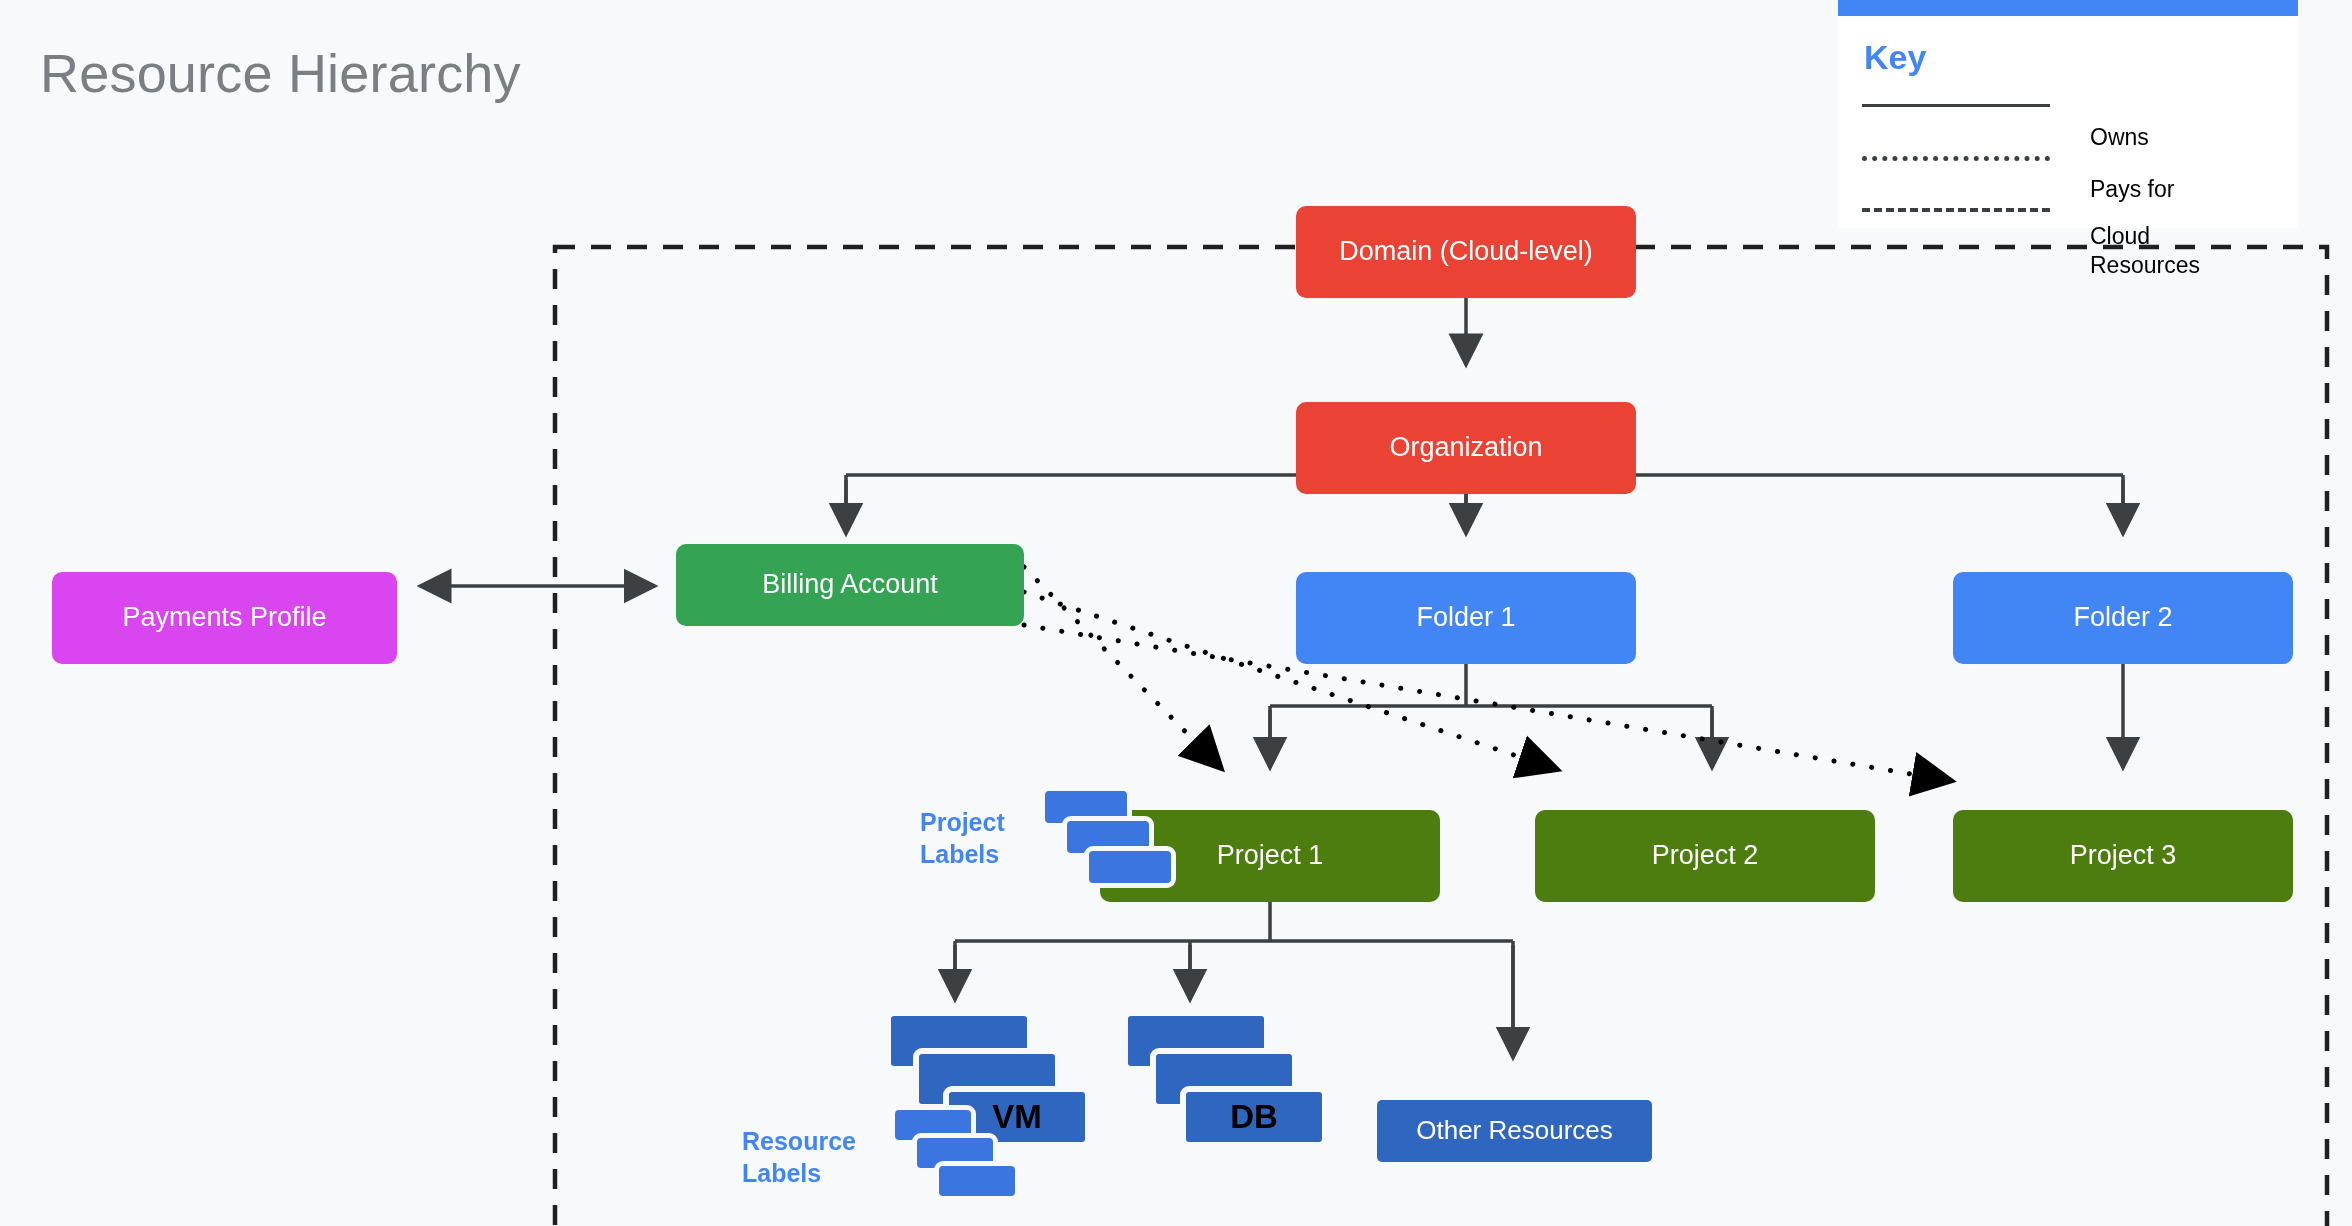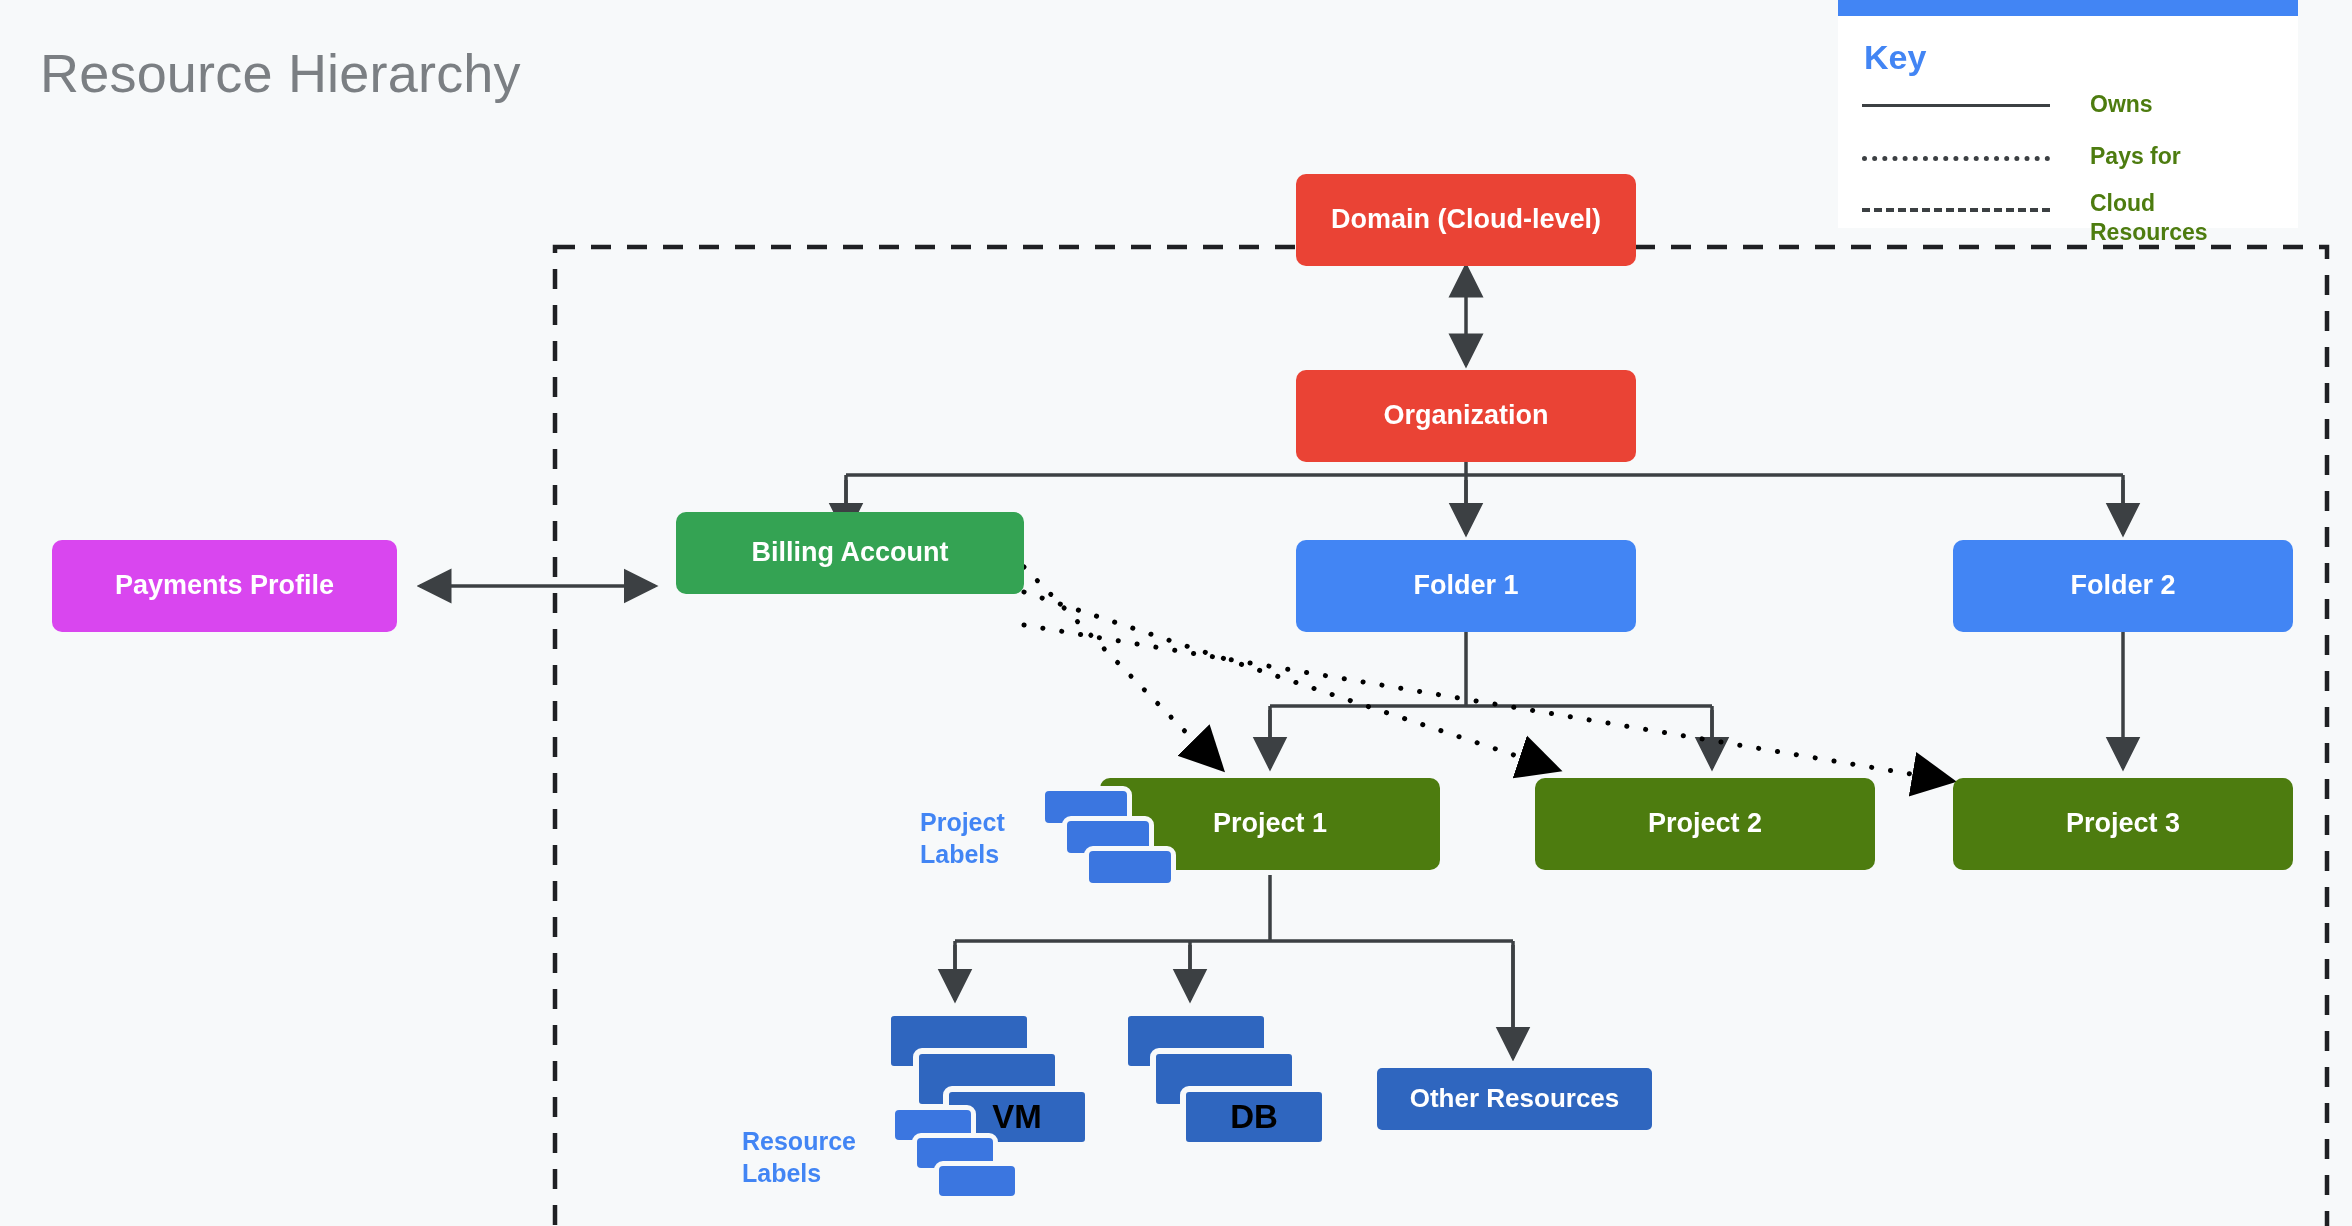--- a/index.html
+++ b/index.html
@@ -36,26 +36,27 @@
   }
 
   
   .node {
     position: absolute;
     display: flex;
     align-items: center;
     justify-content: center;
     border-radius: 10px;
     color: #ffffff;
-    font-weight: bold;
+    font-weight: normal;
     font-size: 27px;
     text-align: center;
     line-height: 1.15;
     box-sizing: border-box;
     z-index: 5;
+    margin-top: 32px;
   }
   .node.red    { background: #ea4335; }
   .node.yellow { background: #d946ef; }
   .node.green  { background: #34a353; }
   .node.blue   { background: #4285f4; }
   .node.projblue { background: #4d7c0f; }
   .node.darkblue {
     background: #2f66bf;
     border-radius: 5px;
     box-shadow: 0 0 0 7px #f7f9fa;
@@ -118,25 +119,26 @@
     position: absolute;
     left: 26px;
     top: 22px;
     color: #4285f4;
     font-weight: bold;
     font-size: 34px;
   }
   .key-row-label {
     position: absolute;
     left: 252px;
-    color: #4d7c0f;
-    font-weight: bold;
+    color: #000000;
+    font-weight: normal;
     font-size: 23px;
     line-height: 1.26;
     white-space: pre-line;
+    margin-top: 33px;
   }
   .key-line {
     position: absolute;
     left: 24px;
     width: 188px;
     height: 0;
   }
   .key-line.solid  { border-top: 3px solid #3c4043; }
   .key-line.dotted { border-top: 5px dotted #3c4043; }
   .key-line.dashed { border-top: 4px dashed #3c4043; }

